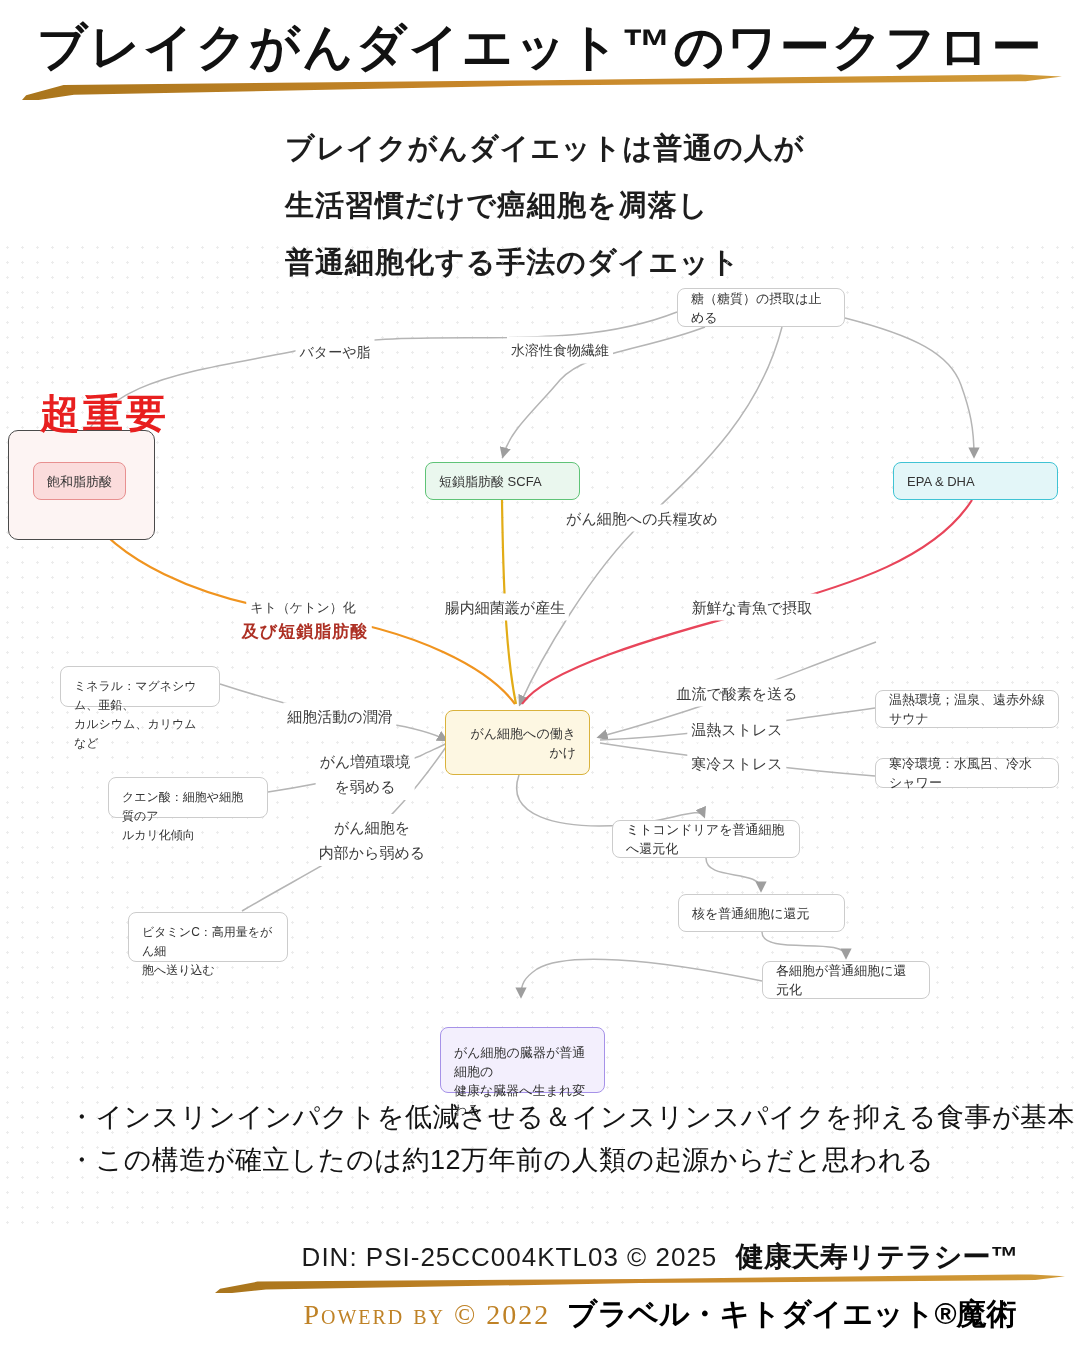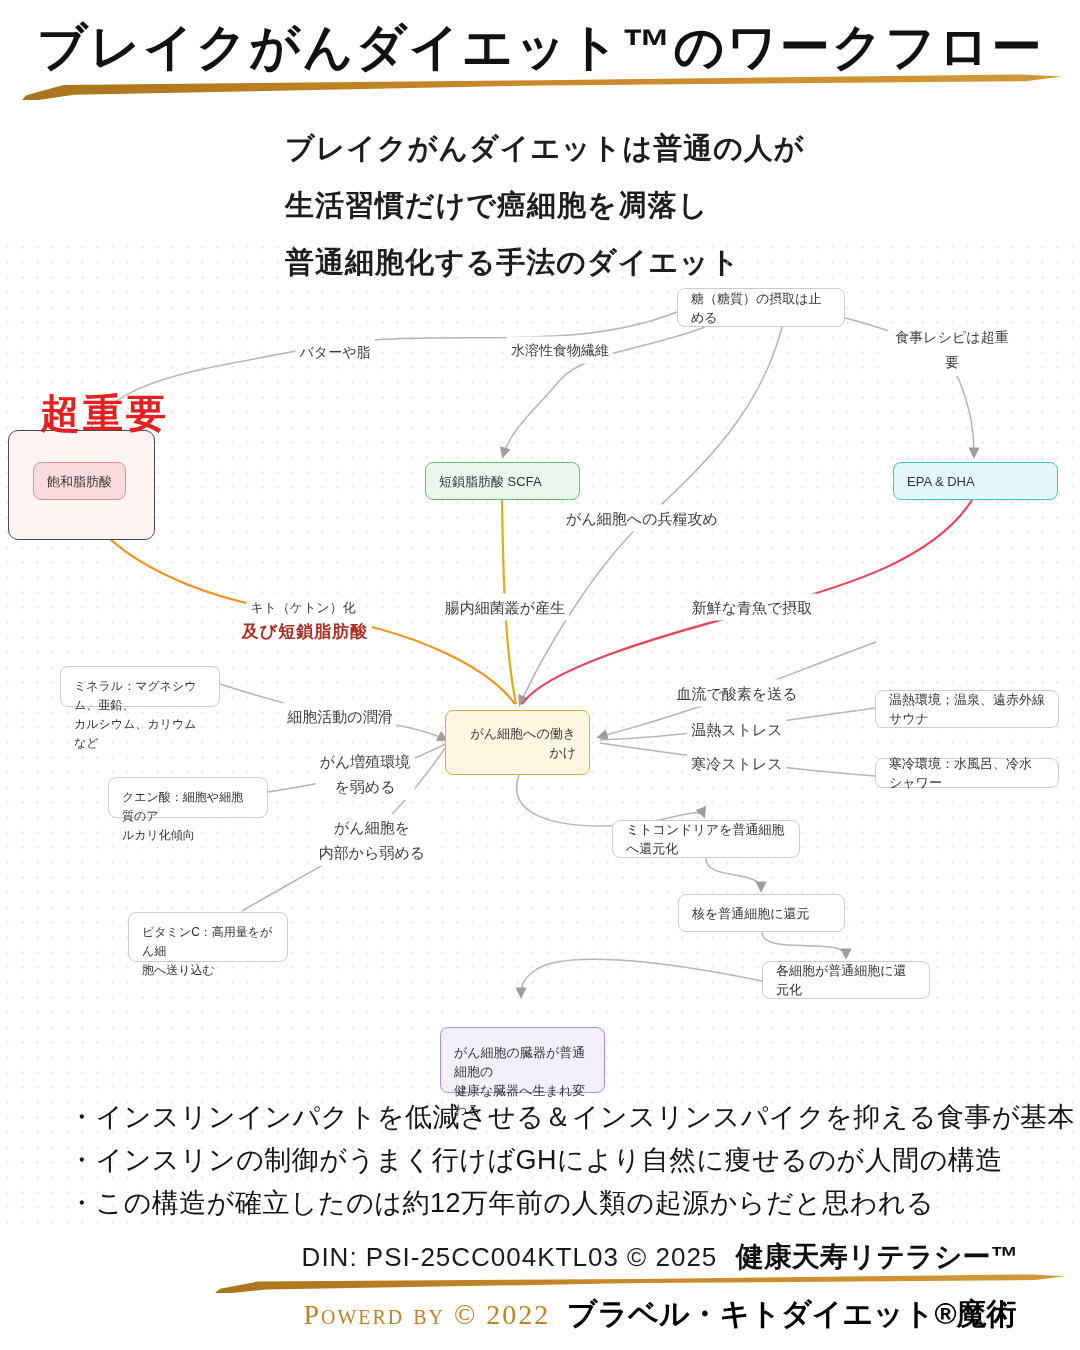--- a/index.html
+++ b/index.html
@@ -133,39 +133,37 @@
 胞へ送り込む</div>
   <div class="node cancer" style="left:445px;top:440px;width:145px;height:65px">がん細胞への働きかけ</div>
   <div class="node" style="left:612px;top:550px;width:188px;height:38px">ミトコンドリアを普通細胞へ還元化</div>
   <div class="node" style="left:678px;top:624px;width:167px;height:38px">核を普通細胞に還元</div>
   <div class="node" style="left:762px;top:691px;width:168px;height:38px">各細胞が普通細胞に還元化</div>
   <div class="node organ multi" style="left:440px;top:757px;width:165px;height:66px;padding-top:15px">がん細胞の臓器が普通細胞の
 健康な臓器へ生まれ変わる</div>
 
   <div class="elabel" style="left:335px;top:82px">バターや脂</div>
   <div class="elabel" style="left:560px;top:80px">水溶性食物繊維</div>
-  <div class="elabel" style="left:952px;top:80px">食事レシピは超重要</div>
   <div class="elabel" style="left:642px;top:248px;font-size:15px">がん細胞への兵糧攻め</div>
   <div class="elabel" style="left:303px;top:337px;font-size:13px">キト（ケトン）化</div>
   <div class="elabel strong-red" style="left:305px;top:361px">及び短鎖脂肪酸</div>
   <div class="elabel" style="left:505px;top:337px;font-size:15px">腸内細菌叢が産生</div>
   <div class="elabel" style="left:752px;top:337px;font-size:15px">新鮮な青魚で摂取</div>
   <div class="elabel" style="left:737px;top:423px;font-size:15px">血流で酸素を送る</div>
   <div class="elabel" style="left:737px;top:459px;font-size:15px">温熱ストレス</div>
   <div class="elabel" style="left:737px;top:493px;font-size:15px">寒冷ストレス</div>
   <div class="elabel" style="left:340px;top:446px;font-size:15px">細胞活動の潤滑</div>
   <div class="elabel" style="left:365px;top:504px;font-size:15px">がん増殖環境
 を弱める</div>
   <div class="elabel" style="left:372px;top:570px;font-size:15px">がん細胞を
 内部から弱める</div>
 </div>
 
 <div class="bullets">
   <div class="bullet-line">・インスリンインパクトを低減させる＆インスリンスパイクを抑える食事が基本</div>
-  <div class="bullet-line">・インスリンの制御がうまく行けばGHにより自然に痩せるのが人間の構造</div>
   <div class="bullet-line">・この構造が確立したのは約12万年前の人類の起源からだと思われる</div>
 </div>
 
 <div class="footer-din">
   <span class="din">DIN: PSI-25CC004KTL03 © 2025</span>
   <span class="brand">健康天寿リテラシー™</span>
 </div>
 <div class="swoosh swoosh-bottom"></div>
 <div class="footer-powered">
   <span class="powered">Powerd by © 2022</span>

